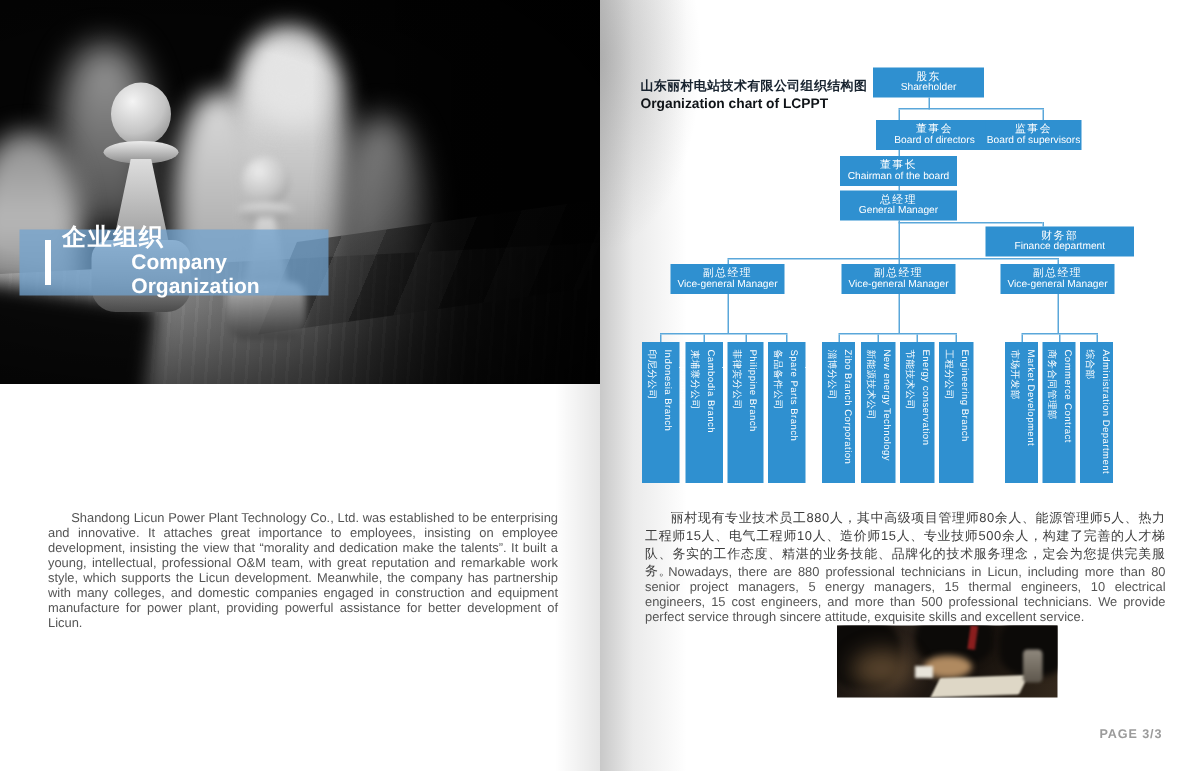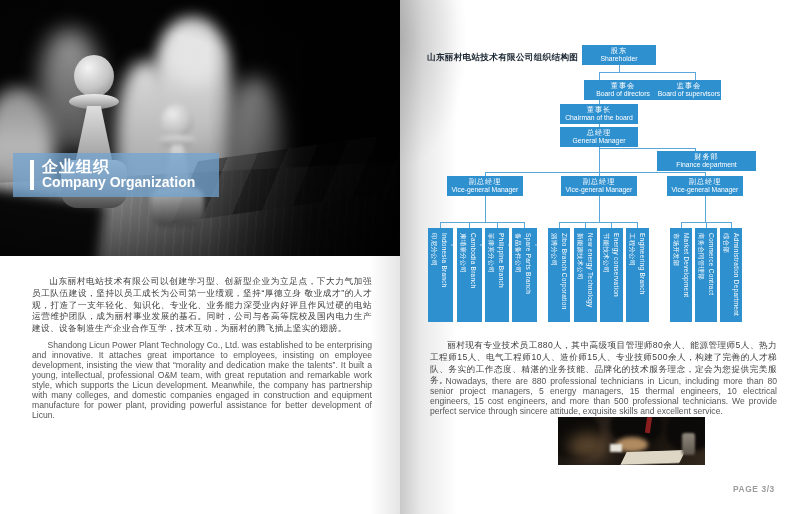--- a/index.html
+++ b/index.html
@@ -38,21 +38,21 @@
   .pawn2{position:absolute;left:38px;top:60px;transform:scale(.8) translateX(80px);filter:blur(2.5px);opacity:.85;}
   .photo .vig{position:absolute;inset:0;
      background:radial-gradient(ellipse at 28% 42%,transparent 38%,rgba(0,0,0,.45) 70%,rgba(0,0,0,.78) 100%),
                 linear-gradient(to right,transparent 52%,rgba(0,0,0,.7) 78%,rgba(0,0,0,.85) 100%);}
   
   .title-band{position:absolute;left:13px;top:153px;width:206px;height:44px;z-index:5;
      background:rgba(114,163,208,.74);display:flex;align-items:center;}
   .band-bar{display:block;width:4px;height:30px;background:#ffffff;margin-left:17px;}
   .band-text{margin-left:8px;color:#ffffff;}
   .band-zh{font-size:16px;font-weight:bold;letter-spacing:1px;line-height:14px;}
-  .band-en{font-size:14px;font-weight:bold;line-height:16px;}
+  .band-en{font-size:14px;font-weight:bold;line-height:16px;margin-left:46px;}
   
   .para{position:absolute;margin:0;text-align:justify;color:#4a4a4a;}
   .para.zh{font-size:8.6px;line-height:11.8px;text-indent:2em;letter-spacing:.4px;color:#3c3c3c;}
   .para.en{font-size:8.6px;line-height:10px;text-indent:1.8em;color:#555;}
   .p-zh-left{left:32px;top:276px;width:340px;}
   .p-en-left{left:32px;top:340px;width:340px;}
   .p-zh-right{left:430px;top:340px;width:347px;}
   .p-en-right{left:430px;top:376px;width:347px;}
   
   .spine-left{position:absolute;left:370px;top:256px;width:30px;height:258px;
@@ -129,29 +129,29 @@
   </div>
 
   <div class="title-band">
     <span class="band-bar"></span>
     <div class="band-text">
       <div class="band-zh">企业组织</div>
       <div class="band-en">Company Organization</div>
     </div>
   </div>
 
-  <p class="para zh p-zh-left">山东丽村电站技术有限公司以创建学习型、创新型企业为立足点，下大力气加强员工队伍建设，坚持以员工成长为公司第一业绩观，坚持“厚德立身 敬业成才”的人才观，打造了一支年轻化、知识化、专业化、业务能力深受业内好评且作风过硬的电站运营维护团队，成为丽村事业发展的基石。同时，公司与各高等院校及国内电力生产建设、设备制造生产企业合作互学，技术互动，为丽村的腾飞插上坚实的翅膀。</p>
   <p class="para en p-en-left">Shandong Licun Power Plant Technology Co., Ltd. was established to be enterprising and innovative. It attaches great importance to employees, insisting on employee development, insisting the view that “morality and dedication make the talents”. It built a young, intellectual, professional O&amp;M team, with great reputation and remarkable work style, which supports the Licun development. Meanwhile, the company has partnership with many colleges, and domestic companies engaged in construction and equipment manufacture for power plant, providing powerful assistance for better development of Licun.</p>
   <div class="spine-left"></div>
 
   <div class="spine-right"></div>
   <div class="spine-right2"></div>
 
   <div class="chart-title">
     <div class="ct-zh">山东丽村电站技术有限公司组织结构图</div>
+    <div class="ct-en">Organization chart of LCPPT</div>
   </div>
 
   <i class="cline" style="left:619px;top:65px;width:1px;height:8px"></i>
   <i class="cline" style="left:599px;top:72px;width:97px;height:1px"></i>
   <i class="cline" style="left:599px;top:73px;width:1px;height:7px"></i>
   <i class="cline" style="left:695px;top:73px;width:1px;height:7px"></i>
   <i class="cline" style="left:599px;top:100px;width:1px;height:4px"></i>
   <i class="cline" style="left:599px;top:124px;width:1px;height:3px"></i>
   <i class="cline" style="left:599px;top:147px;width:1px;height:29px"></i>
   <i class="cline" style="left:599px;top:148px;width:96px;height:1px"></i>

